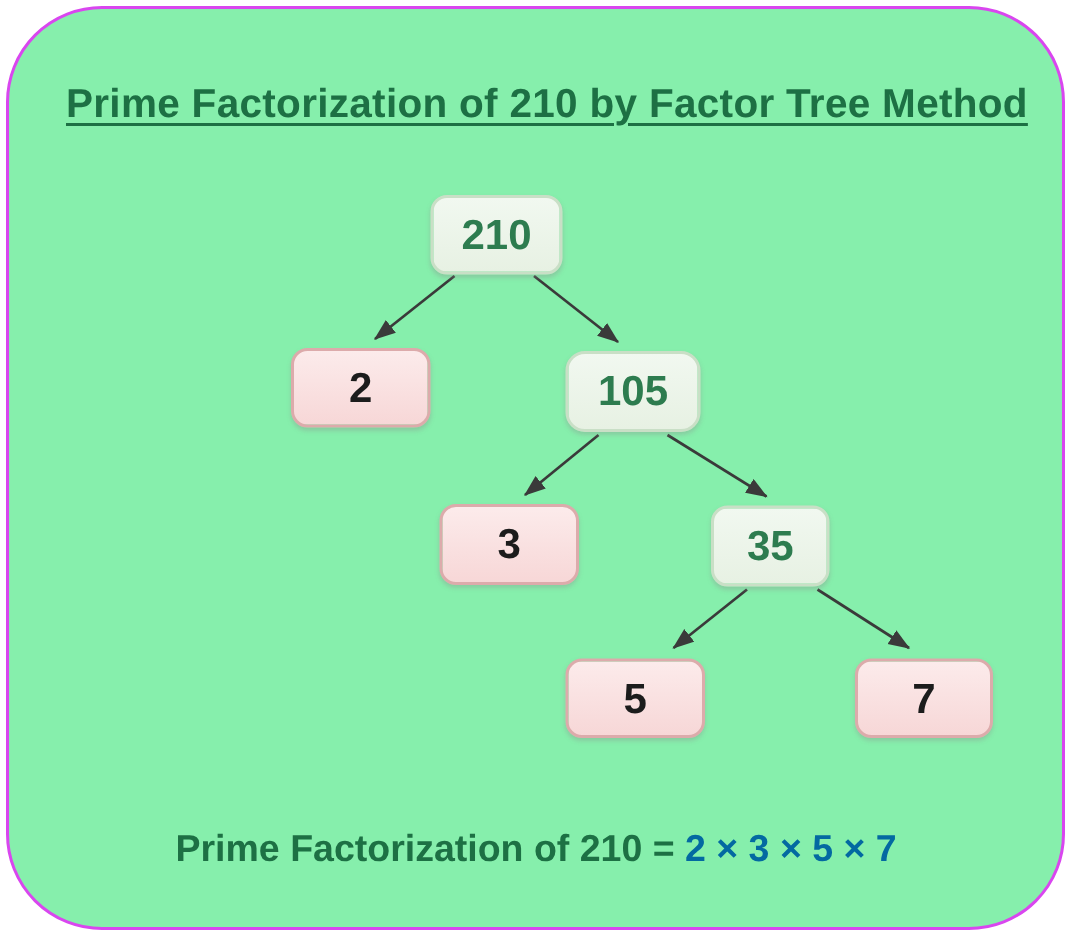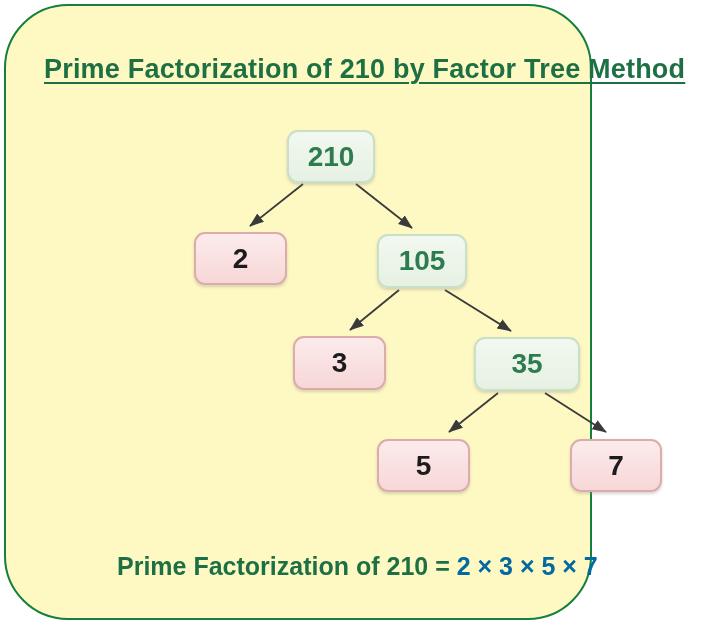--- a/index.html
+++ b/index.html
@@ -4,23 +4,23 @@
 <style>
   * { margin: 0; padding: 0; box-sizing: border-box; }
   html, body { background: #ffffff; }
   body {
     width: 720px; height: 624px;
     font-family: "Liberation Sans", sans-serif;
     position: relative; overflow: hidden;
   }
   .card {
     position: absolute; left: 4px; top: 4px;
-    width: 588px; height: 616px;
-    background: #fef9c3;
-    border: 2px solid #15803d;
+    width: 706px; height: 616px;
+    background: #86efac;
+    border: 2px solid #d946ef;
     border-radius: 64px;
   }
   .title {
     position: absolute; left: 38px; top: 48px;
     font-size: 27px; font-weight: 700; color: #1d7044;
     text-decoration: underline;
     text-decoration-thickness: 2px;
     text-underline-offset: 4px;
     letter-spacing: 0.2px;
     white-space: nowrap;
@@ -42,23 +42,23 @@
     border: 2px solid #c9dfc6;
     color: #2d7c4f;
   }
   .node.prime {
     background: linear-gradient(180deg, #fcebeb 0%, #f7d7d7 100%);
     border: 2px solid #dcabab;
     color: #1c1c1c;
   }
   .n210 { left: 287px; top: 130px; width: 88px; height: 53px; }
   .n2   { left: 194px; top: 232px; width: 93px; height: 53px; }
-  .n105 { left: 377px; top: 234px; width: 90px; height: 54px; }
+  .n105 { left: 377px; top: 234px; width: 90px; height: 54px; border-radius: 13px; }
   .n3   { left: 293px; top: 336px; width: 93px; height: 54px; }
-  .n35  { left: 474px; top: 337px; width: 106px; height: 54px; justify-content: center; }
+  .n35  { left: 474px; top: 337px; width: 79px; height: 54px; justify-content: center; }
   .n5   { left: 377px; top: 439px; width: 93px; height: 53px; }
   .n7   { left: 570px; top: 439px; width: 92px; height: 53px; }
   .result {
     position: absolute; left: 93px; top: 552px;
     font-size: 25px; font-weight: 700;
     white-space: nowrap;
   }
   .result .prefix  { color: #1d7044; margin-left: 24px; }
   .result .factors { color: #0369a1; }
 </style>

